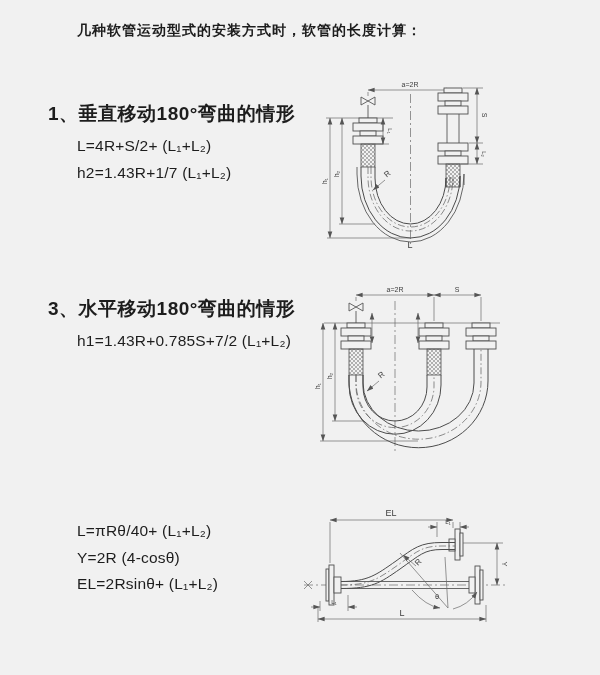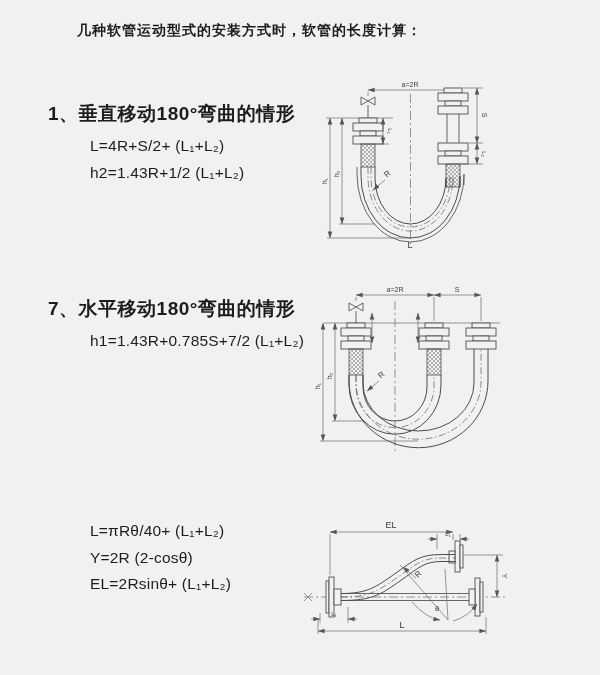--- a/index.html
+++ b/index.html
@@ -9,62 +9,62 @@
     font-family:"Liberation Sans","DejaVu Sans",sans-serif;
     color:#1d1d1d;
   }
   .title{
     position:absolute;left:33px;top:22px;
     font-size:14px;font-weight:bold;letter-spacing:1px;margin-left:44px;
   }
   .sec{position:absolute;left:48px;width:265px;}
   .sec-heading{font-size:19px;font-weight:bold;letter-spacing:0.5px;line-height:20px;}
   .formulas{margin:9px 0 0 29px;}
-  .formula{font-size:15.5px;line-height:26.5px;white-space:nowrap;letter-spacing:0.2px;margin-left:13px;}
+  .formula{font-size:15.5px;line-height:26.5px;white-space:nowrap;letter-spacing:0.2px;}
   #sec1{top:104px;}
   #sec2{top:299px;}
   #sec3{top:509px;}
   .diagram{position:absolute;}
   #diag1{left:313px;top:76px;}
   #diag2{left:314px;top:281px;}
-  #diag3{left:298px;top:501px;margin-top:12px;}
+  #diag3{left:298px;top:501px;}
   svg{display:block;}
   svg text{fill:#3c3c3c;font-family:"Liberation Sans","DejaVu Sans",sans-serif;}
   .thin{stroke:#6a6a6a;stroke-width:0.7;fill:none;}
   .mid{stroke:#575757;stroke-width:0.9;fill:none;}
   .hose{stroke:#4c4c4c;stroke-width:1;fill:none;}
   .cl{stroke:#6a6a6a;stroke-width:0.7;fill:none;stroke-dasharray:9 3 2 3;}
   .hcl{stroke:#5d5d5d;stroke-width:0.7;fill:none;stroke-dasharray:7 2.5 1.5 2.5;}
   .flange{stroke:#4f4f4f;stroke-width:0.9;fill:#f1f1f1;}
   .braid{stroke:#4f4f4f;stroke-width:0.8;}
 </style>
 </head>
 <body>
 
 <div class="title">几种软管运动型式的安装方式时，软管的长度计算：</div>
 
 <section class="sec" id="sec1">
   <div class="sec-heading">1、垂直移动180°弯曲的情形</div>
   <div class="formulas">
     <div class="formula">L=4R+S/2+ (L₁+L₂)</div>
-    <div class="formula">h2=1.43R+1/2 (L₁+L₂)</div>
+    <div class="formula">h2=1.43R+1/7 (L₁+L₂)</div>
   </div>
 </section>
 
 <section class="sec" id="sec2">
-  <div class="sec-heading">7、水平移动180°弯曲的情形</div>
+  <div class="sec-heading">3、水平移动180°弯曲的情形</div>
   <div class="formulas">
     <div class="formula">h1=1.43R+0.785S+7/2 (L₁+L₂)</div>
   </div>
 </section>
 
 <section class="sec" id="sec3">
   <div class="formulas">
     <div class="formula">L=πRθ/40+ (L₁+L₂)</div>
-    <div class="formula">Y=2R (2-cosθ)</div>
+    <div class="formula">Y=2R (4-cosθ)</div>
     <div class="formula">EL=2Rsinθ+ (L₁+L₂)</div>
   </div>
 </section>
 
 <div class="diagram" id="diag1">
 <svg width="255" height="178" viewBox="0 0 255 178">
   <defs>
     <marker id="d1ar" markerWidth="9" markerHeight="8" refX="6.6" refY="3" orient="auto-start-reverse" markerUnits="userSpaceOnUse">
       <path d="M0,0.7 L6.8,3 L0,5.3 Z" fill="#555"></path>
     </marker>

